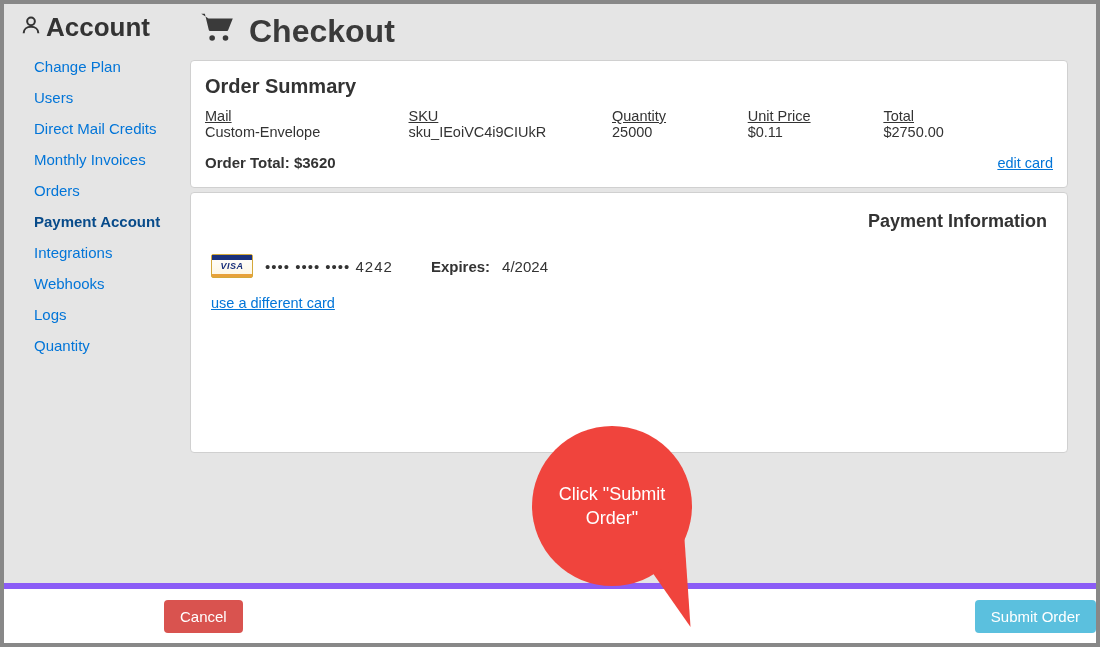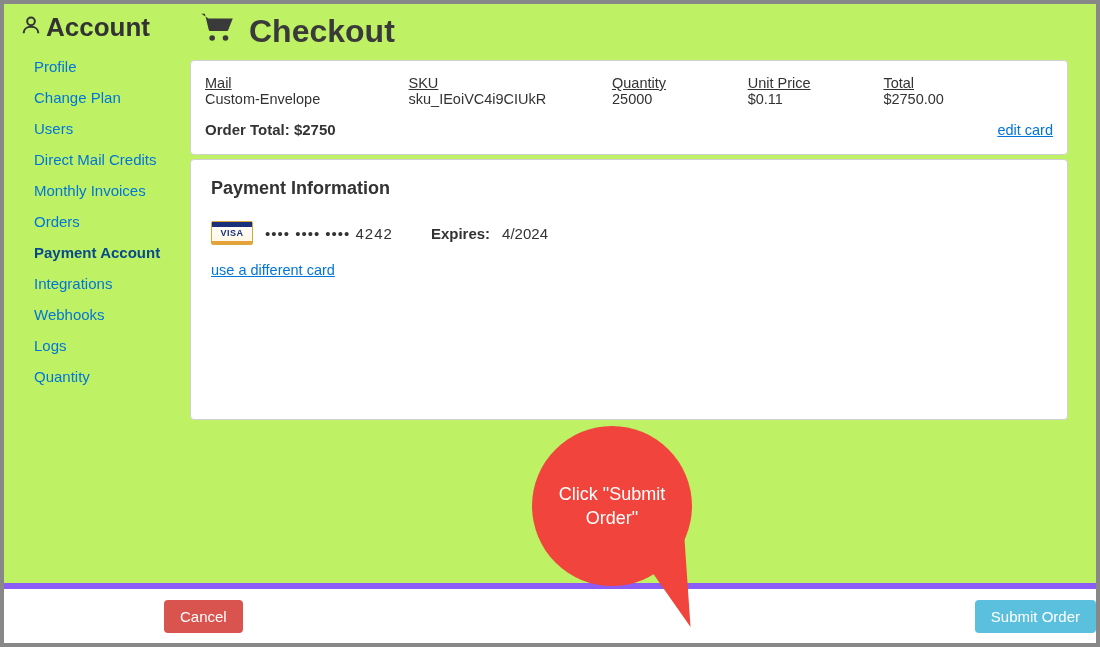--- a/index.html
+++ b/index.html
@@ -1,17 +1,17 @@
 <!DOCTYPE html>
 <html><head>
 <meta charset="utf-8">
 <style>
   * { box-sizing: border-box; margin: 0; padding: 0; }
   html, body { width: 1100px; height: 647px; overflow: hidden; font-family: "Segoe UI", Arial, sans-serif; color: #333; }
-  .frame { width: 1100px; height: 647px; border: 4px solid #888; background: #bef264; position: relative; }
+  .frame { width: 1100px; height: 647px; border: 4px solid #888; background: #e5e5e5; position: relative; }
   .content-area { position: absolute; top: 0; left: 0; right: 0; bottom: 64px; display: flex; }
   .sidebar { width: 180px; padding: 8px 0 0 16px; }
   .sidebar-title { font-size: 26px; font-weight: 700; color: #333; display: flex; align-items: center; gap: 4px; margin-bottom: 8px; }
   .sidebar .icon svg { width: 22px; height: 22px; }
   .nav-list { list-style: none; }
   .nav-item { padding: 7px 0 7px 14px; font-size: 15px; color: #0275d8; cursor: pointer; }
   .nav-item.active { color: #084b8a; font-weight: 700; }
 
   .main { flex: 1; padding: 8px 28px 12px 6px; }
   .page-title { font-size: 32px; font-weight: 700; color: #3a3a3a; display: flex; align-items: center; gap: 15px; margin-bottom: 10px; margin-left: 10px; }
@@ -20,26 +20,26 @@
   .card { background: #fff; border: 1px solid #d0d0d0; border-radius: 4px; padding: 14px 14px 16px 14px; margin-bottom: 4px; }
   .summary-title { font-size: 20px; font-weight: 700; margin-bottom: 10px; }
   .order-table { width: 100%; border-collapse: collapse; font-size: 14.5px; }
   .order-table th { text-align: left; font-weight: 400; text-decoration: underline; padding-bottom: 0px; color: #333; }
   .order-table td { padding-top: 0px; color: #333; }
   .order-footer { display: flex; justify-content: space-between; align-items: center; margin-top: 14px; font-size: 15px; }
   .order-total { font-weight: 700; }
   .link { color: #0275d8; text-decoration: underline; cursor: pointer; font-size: 14.5px; }
 
   .payment-card { background: #fff; border: 1px solid #d0d0d0; border-radius: 4px; padding: 18px 20px 140px 20px; }
-  .payment-title { font-size: 18px; font-weight: 700; margin-bottom: 22px; }
+  .payment-title { font-size: 18px; font-weight: 700; margin-bottom: 22px; text-align: right; }
   .card-row { display: flex; align-items: center; gap: 12px; font-size: 15px; margin-bottom: 16px; }
   .visa-logo { width: 42px; height: 24px; border: 1px solid #d4a83a; border-radius: 2px; display: flex; align-items: center; justify-content: center; position: relative; background: linear-gradient(#fff,#fdf6e3); }
   .visa-logo::before { content:""; position:absolute; left:0; right:0; top:0; height:5px; background:#1a307b; }
   .visa-logo::after  { content:""; position:absolute; left:0; right:0; bottom:0; height:3px; background:#e7a13a; }
-  .visa-text { font-size: 9px; font-weight: 800; color:#1a307b; letter-spacing: 0.5px; z-index:1; }
+  .visa-text { font-size: 9px; font-weight: 800; color:#1a307b; font-style: italic; letter-spacing: 0.5px; z-index:1; }
   .masked { letter-spacing: 1px; color:#333; }
   .expires-label { font-weight: 700; margin-left: 26px; }
 
   .footer-bar { position: absolute; left: 0; right: 0; bottom: 0; height: 60px; background: #fff; border-top: 6px solid #8b5cf6; display: flex; align-items: center; }
   .btn { border: none; border-radius: 4px; padding: 8px 16px; font-size: 15px; cursor: pointer; color: #fff; }
   .btn-cancel { background: #d9534f; margin-left: 160px; }
   .btn-submit { background: #5bc0de; margin-left: auto; }
 
   
   .callout { position: absolute; left: 528px; top: 422px; width: 160px; height: 160px; background: #f0443d; border-radius: 50%; display: flex; align-items: center; justify-content: center; text-align: center; color: #fff; font-size: 18px; line-height: 1.35; z-index: 20; }
@@ -56,21 +56,20 @@
       <div class="sidebar-title">
         <span class="icon">
           <svg viewBox="0 0 24 24" fill="none" stroke="#333" stroke-width="2.2">
             <circle cx="12" cy="8" r="4.2"></circle>
             <path d="M4 21c0-4.4 3.6-7 8-7s8 2.6 8 7"></path>
           </svg>
         </span>
         <span>Account</span>
       </div>
       <ul class="nav-list">
-        <li class="nav-item"><span>Profile</span></li>
         <li class="nav-item"><span>Change Plan</span></li>
         <li class="nav-item"><span>Users</span></li>
         <li class="nav-item"><span>Direct Mail Credits</span></li>
         <li class="nav-item"><span>Monthly Invoices</span></li>
         <li class="nav-item"><span>Orders</span></li>
         <li class="nav-item active"><span>Payment Account</span></li>
         <li class="nav-item"><span>Integrations</span></li>
         <li class="nav-item"><span>Webhooks</span></li>
         <li class="nav-item"><span>Logs</span></li>
         <li class="nav-item"><span>Quantity</span></li>
@@ -83,20 +82,21 @@
           <svg viewBox="0 0 28 24" fill="#3a3a3a">
             <path d="M1 1h3l3.2 13.2c.15.6.7 1 1.3 1H22c.6 0 1.1-.4 1.3-1L27 5H7"></path>
             <circle cx="10" cy="21" r="2.3"></circle>
             <circle cx="21" cy="21" r="2.3"></circle>
           </svg>
         </span>
         <span>Checkout</span>
       </h1>
 
       <section class="card">
+        <div class="summary-title">Order Summary</div>
         <table class="order-table">
           <colgroup>
               <col style="width:24%">
               <col style="width:24%">
               <col style="width:16%">
               <col style="width:16%">
               <col style="width:20%">
             </colgroup>
           <thead>
             <tr>
@@ -111,21 +111,21 @@
             <tr>
               <td>Custom-Envelope</td>
               <td>sku_IEoiVC4i9CIUkR</td>
               <td>25000</td>
               <td>$0.11</td>
               <td>$2750.00</td>
             </tr>
           </tbody>
         </table>
         <div class="order-footer">
-          <span class="order-total">Order Total: $2750</span>
+          <span class="order-total">Order Total: $3620</span>
           <a class="link">edit card</a>
         </div>
       </section>
 
       <section class="payment-card">
         <div class="payment-title">Payment Information</div>
         <div class="card-row">
           <span class="visa-logo">
               <span class="visa-text">VISA</span>
             </span>

